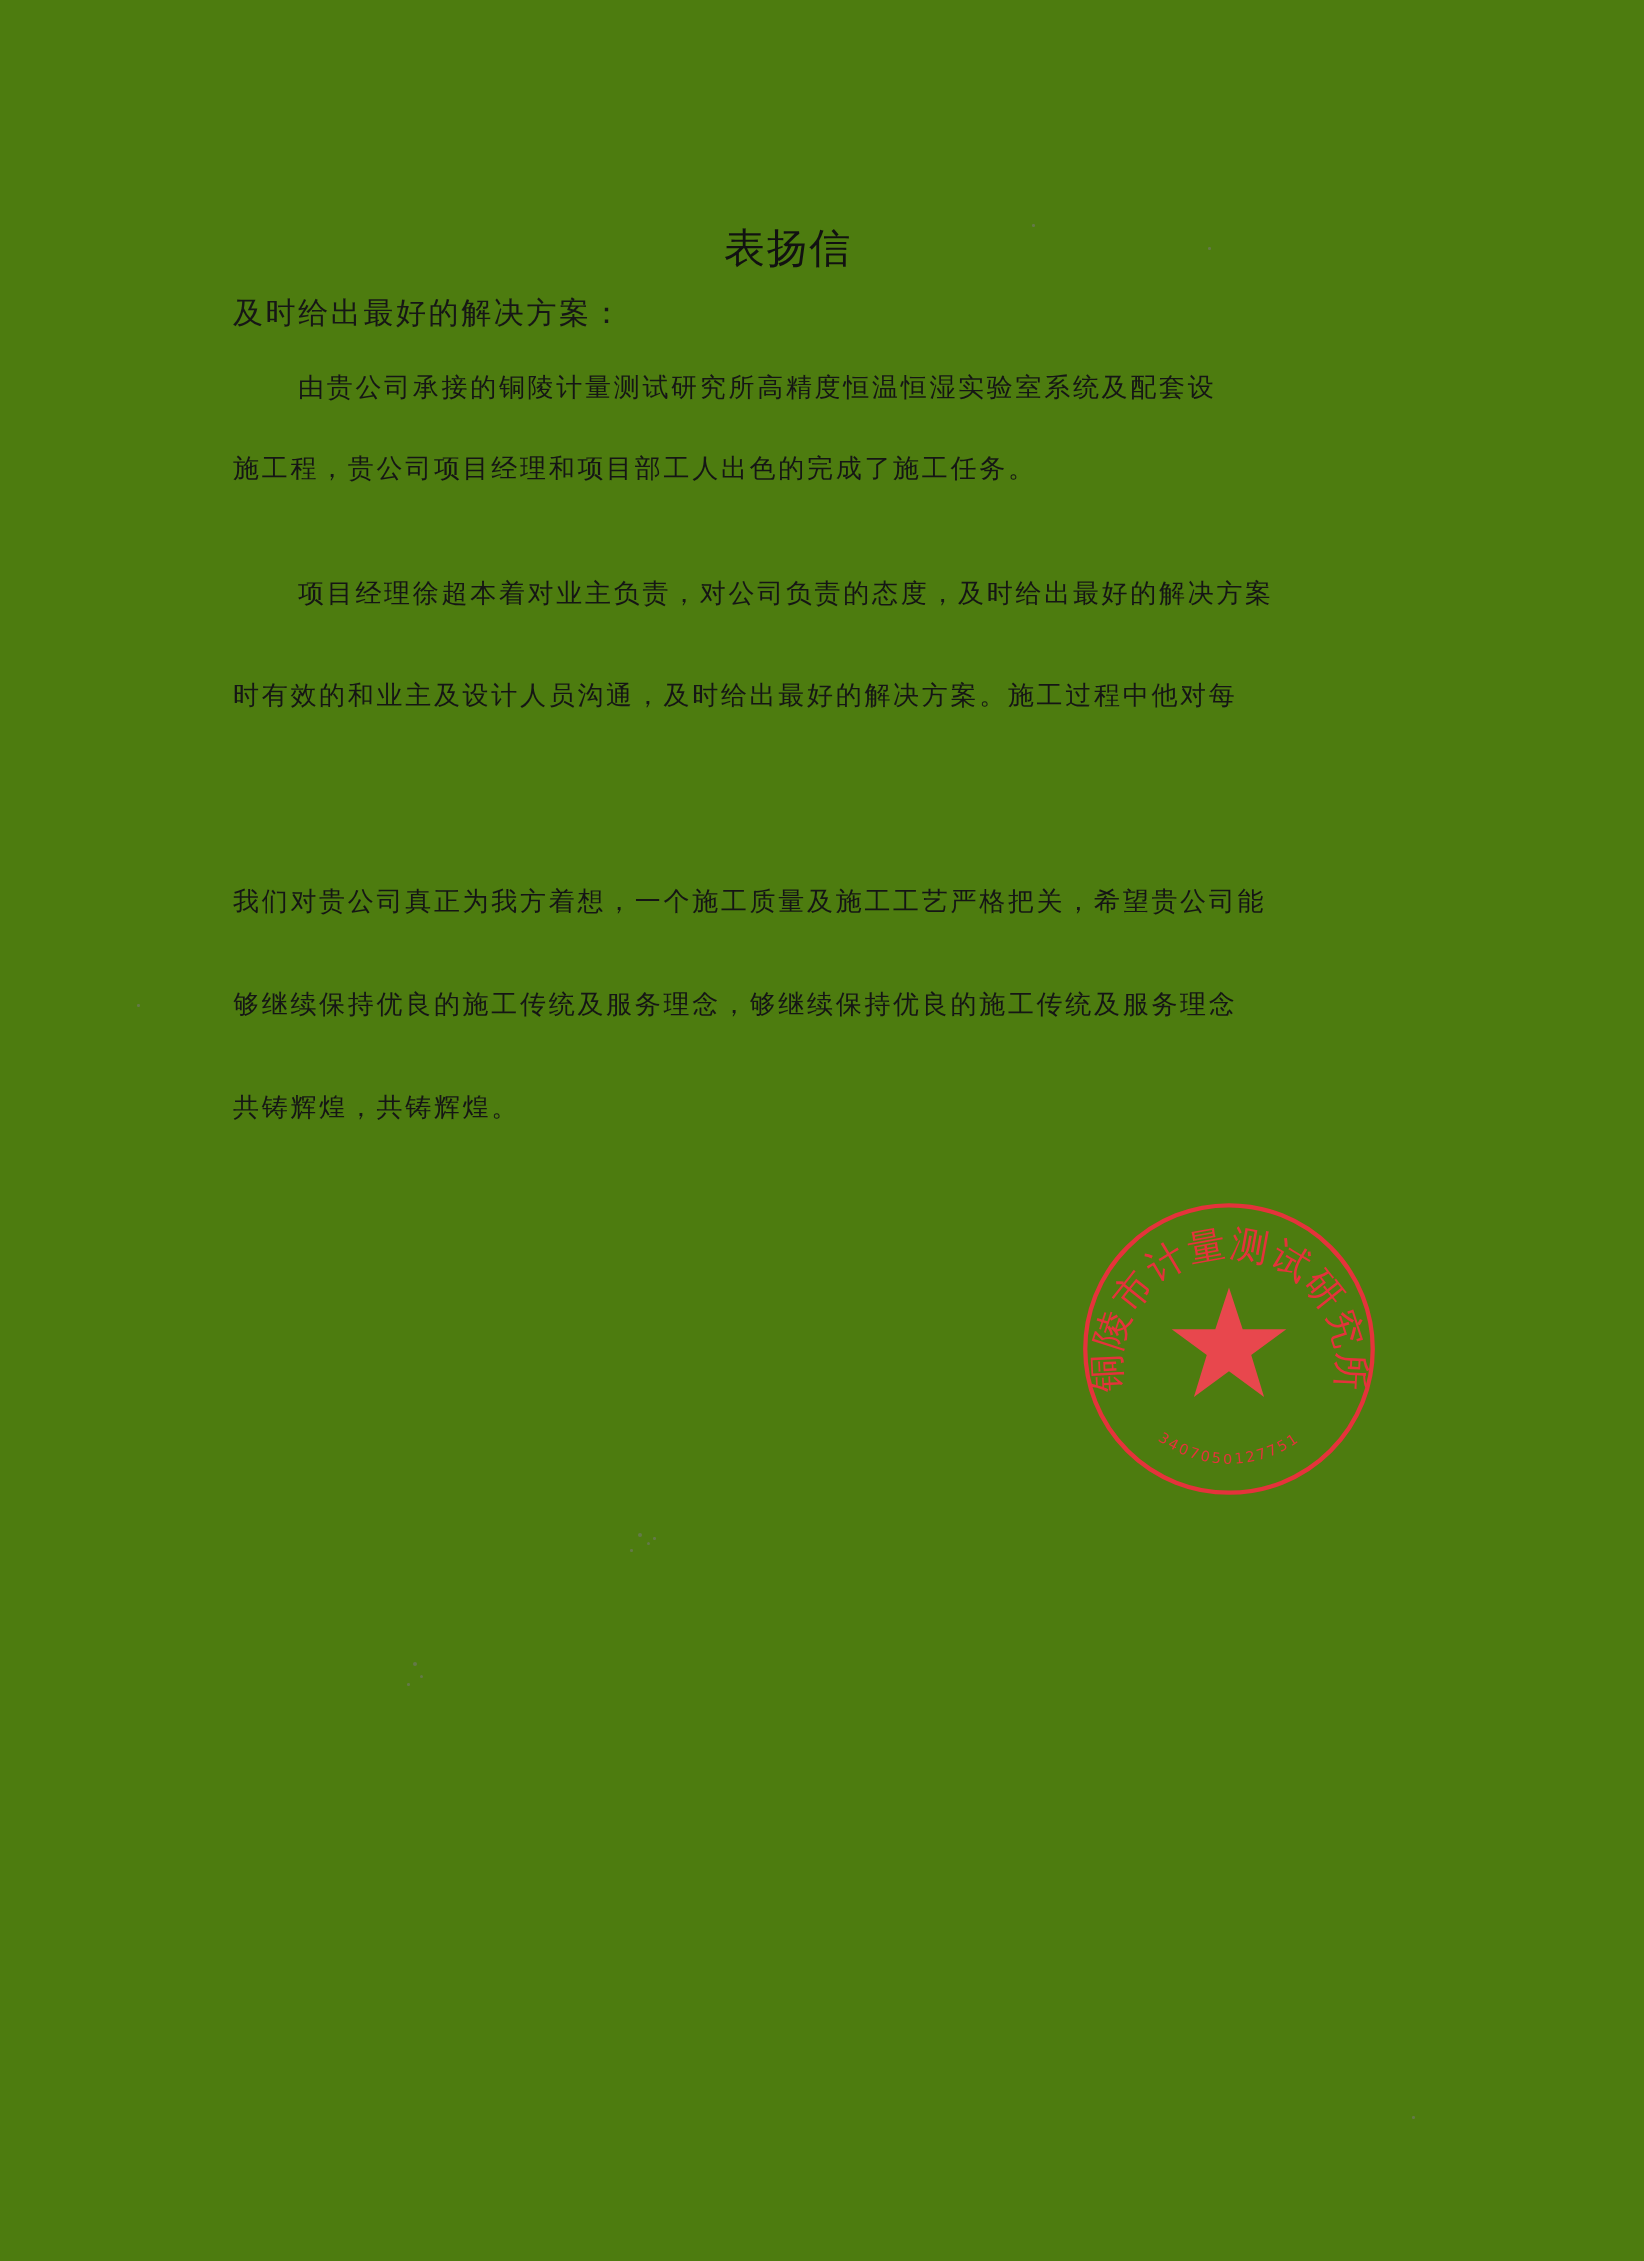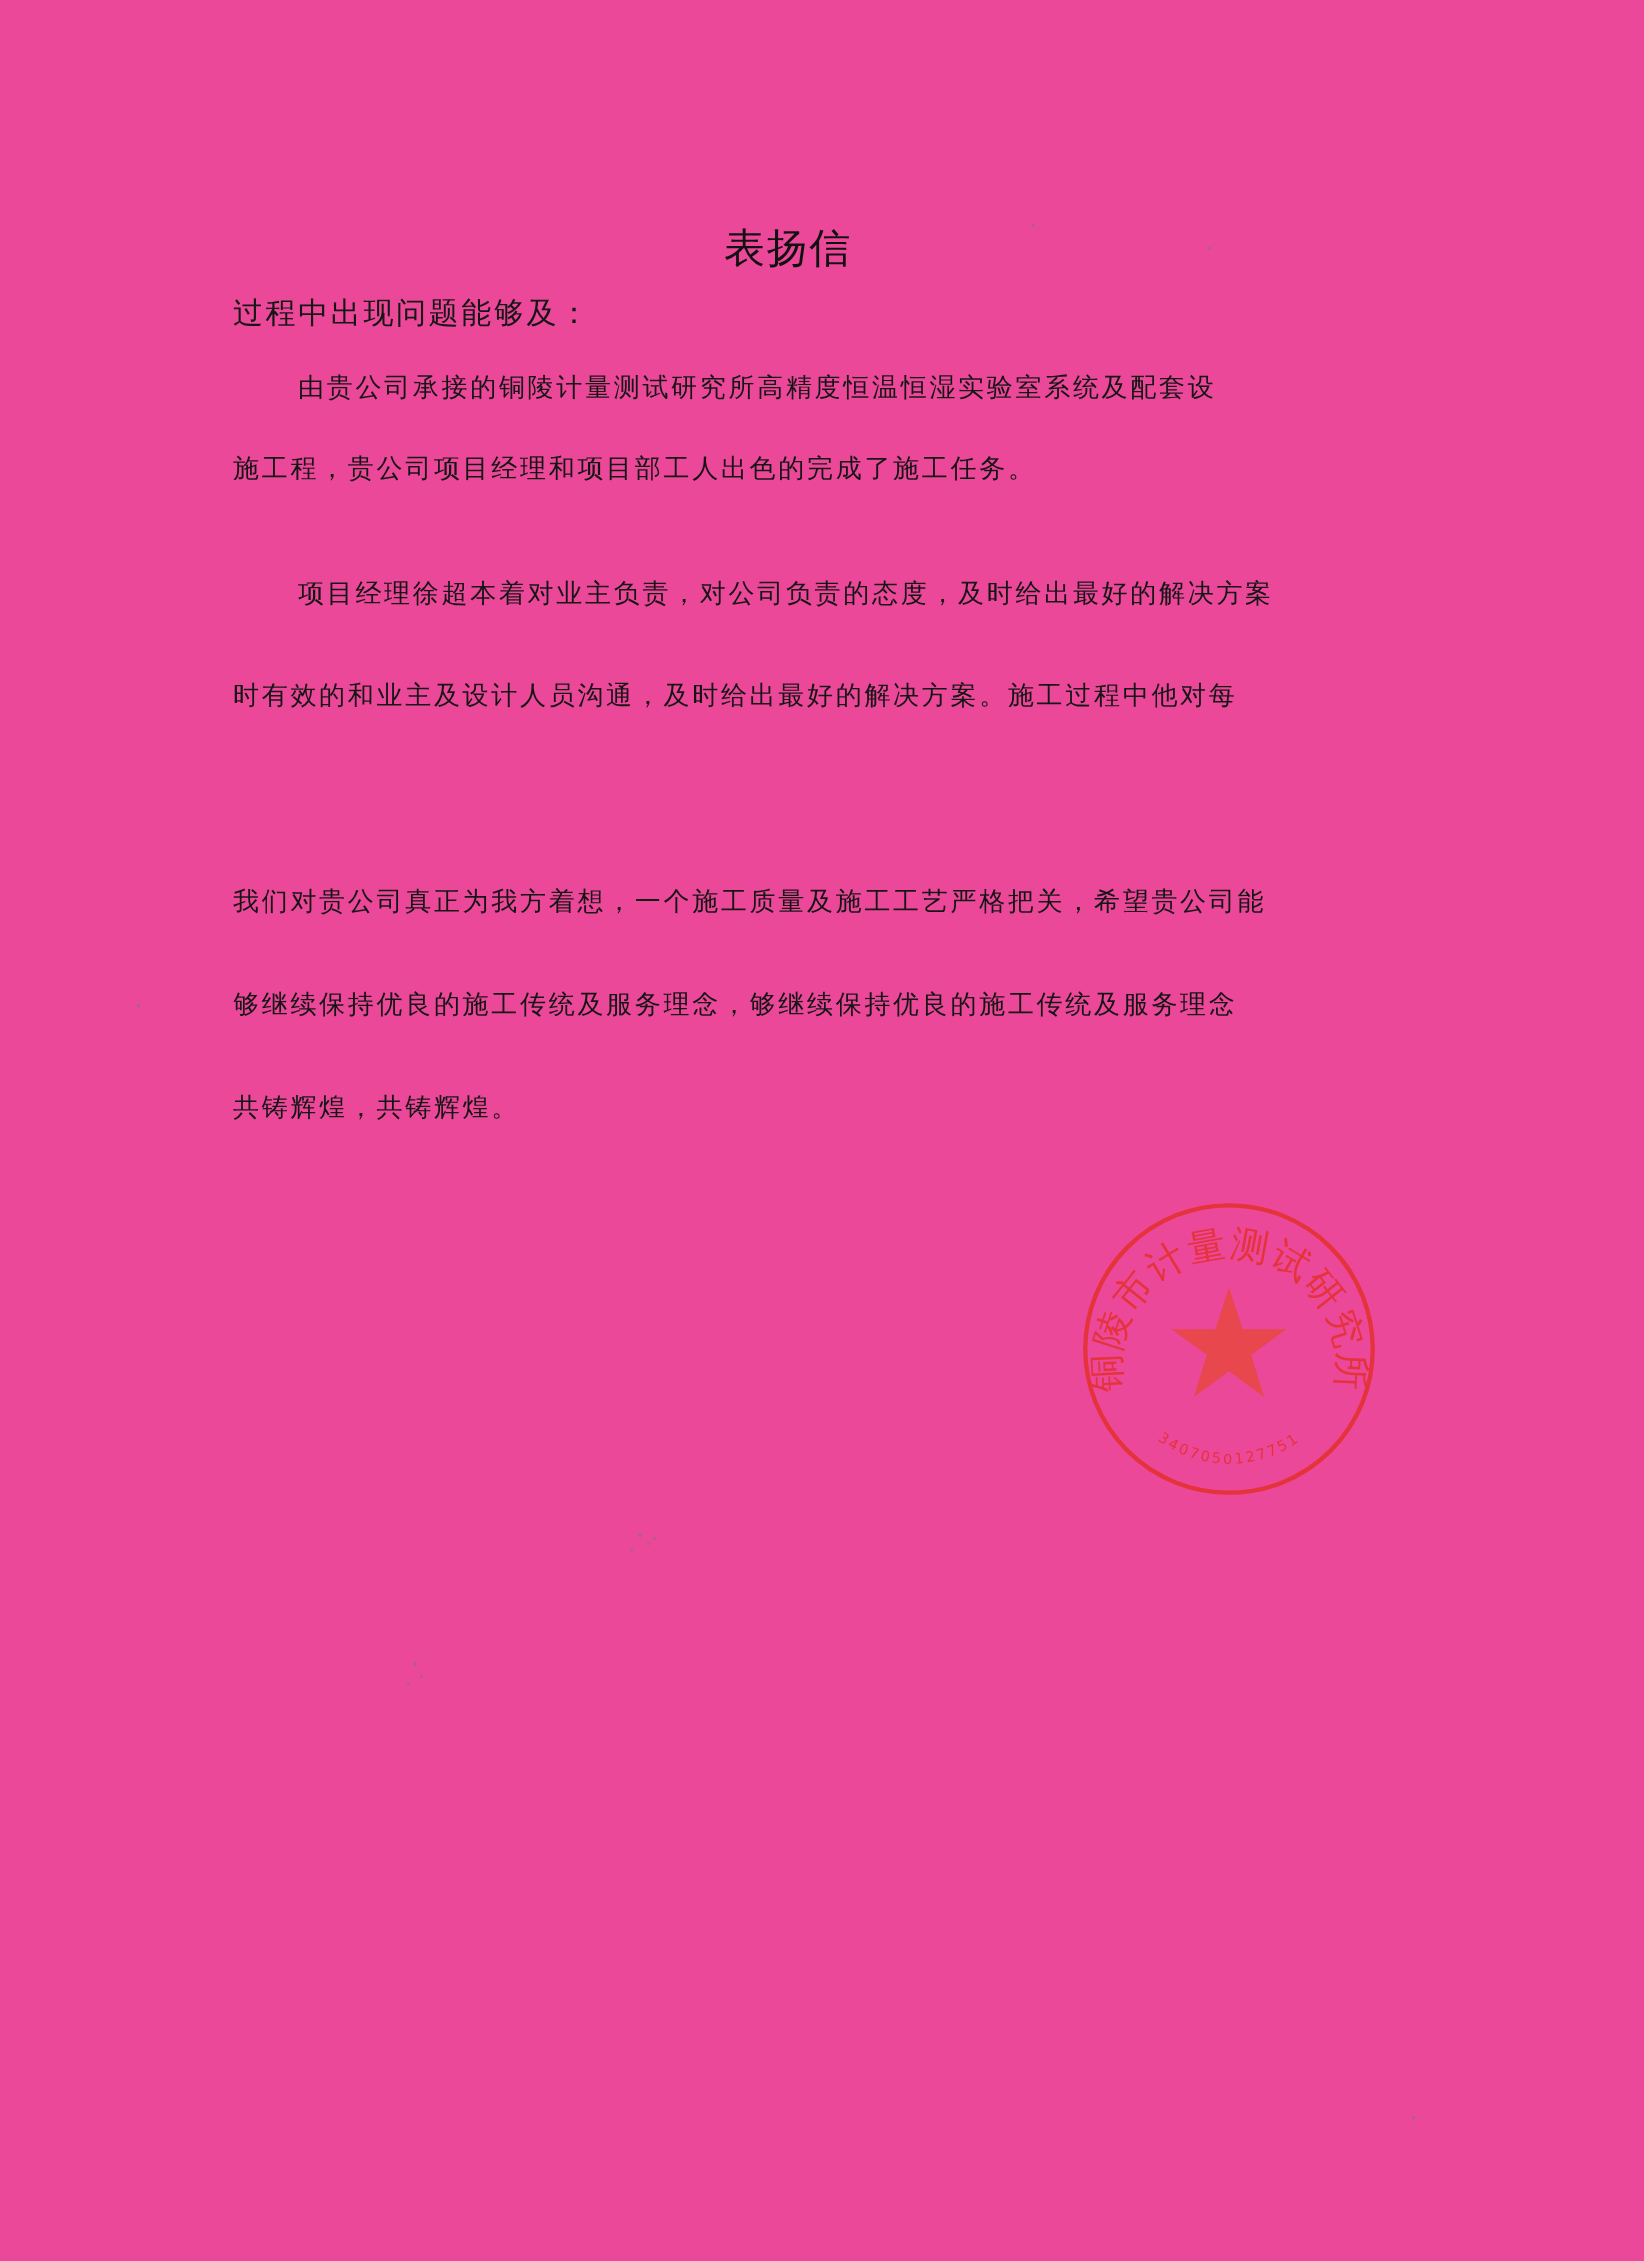--- a/index.html
+++ b/index.html
@@ -12,21 +12,21 @@
       height: 2261px;
       position: relative;
       overflow: hidden;
       font-family: "DejaVu Sans", "Liberation Sans", sans-serif;
       color: #141414;
     }
     .page {
       position: absolute;
       left: 0; top: 0;
       width: 1645px; height: 2261px;
-      background: #ec4899;
+      background: #4d7c0f;
     }
     .title {
       position: absolute;
       left: 0;
       top: 221px;
       width: 1576px;
       text-align: center;
       font-size: 41px;
       letter-spacing: 1.7px;
       color: #111;
@@ -65,21 +65,21 @@
       opacity: 0.55;
     }
   </style>
 </head>
 <body>
 
 <div class="page">
 
   <div class="title">表扬信</div>
 
-  <div class="salutation">过程中出现问题能够及：</div>
+  <div class="salutation">及时给出最好的解决方案：</div>
 
   <div class="line indent" style="top:370px">由贵公司承接的铜陵计量测试研究所高精度恒温恒湿实验室系统及配套设</div>
   <div class="line" style="top:451px">施工程，贵公司项目经理和项目部工人出色的完成了施工任务。</div>
   <div class="line indent" style="top:576px">项目经理徐超本着对业主负责，对公司负责的态度，及时给出最好的解决方案</div>
   <div class="line" style="top:678px">时有效的和业主及设计人员沟通，及时给出最好的解决方案。施工过程中他对每</div>
   <div class="line" style="top:884px">我们对贵公司真正为我方着想，一个施工质量及施工工艺严格把关，希望贵公司能</div>
   <div class="line" style="top:987px">够继续保持优良的施工传统及服务理念，够继续保持优良的施工传统及服务理念</div>
   <div class="line" style="top:1090px">共铸辉煌，共铸辉煌。</div>
 
   <div class="seal">

